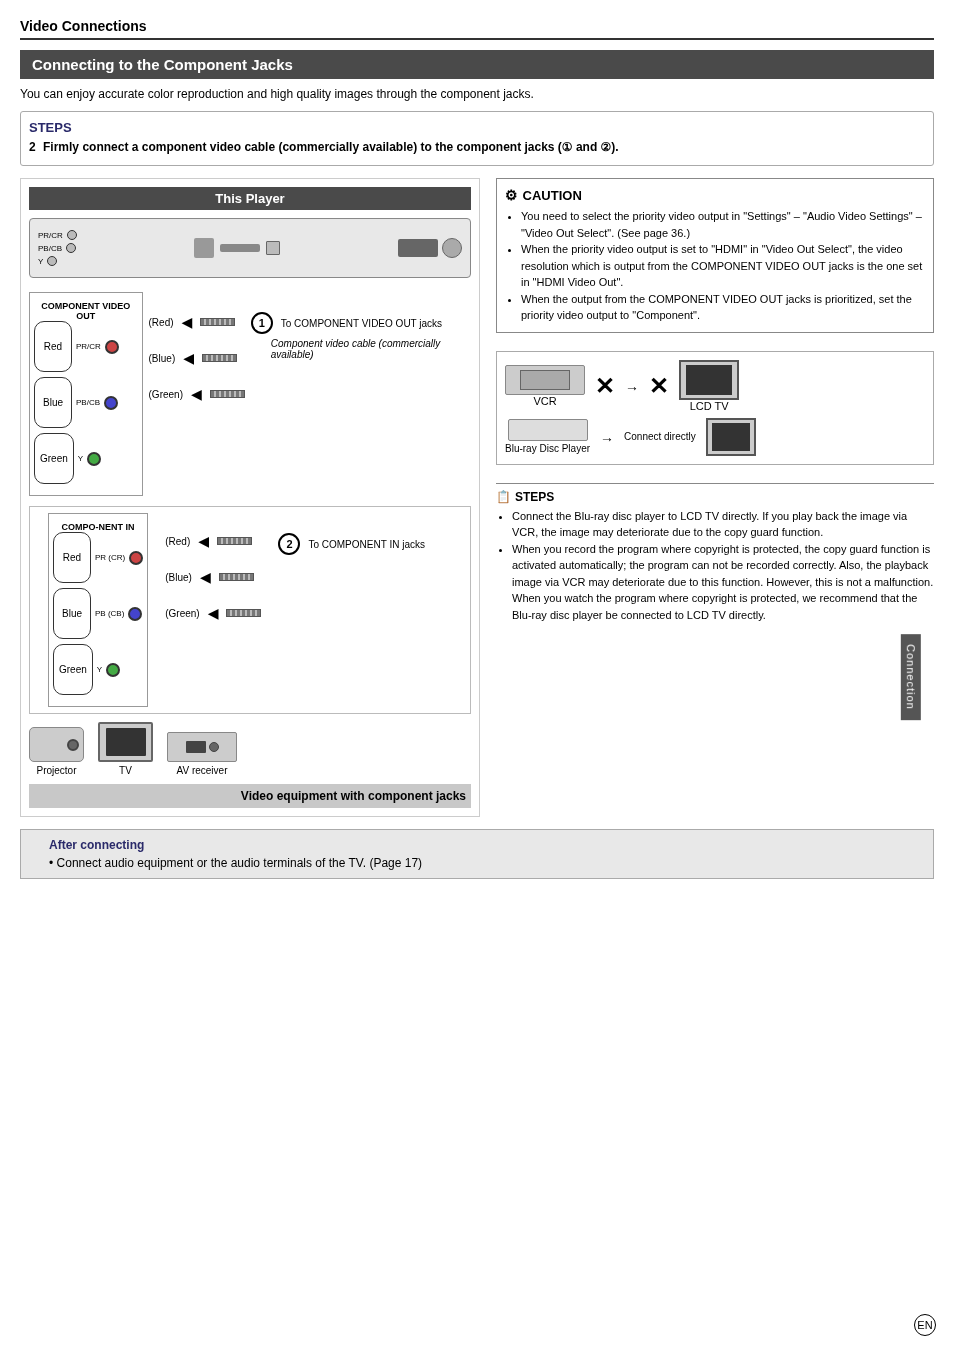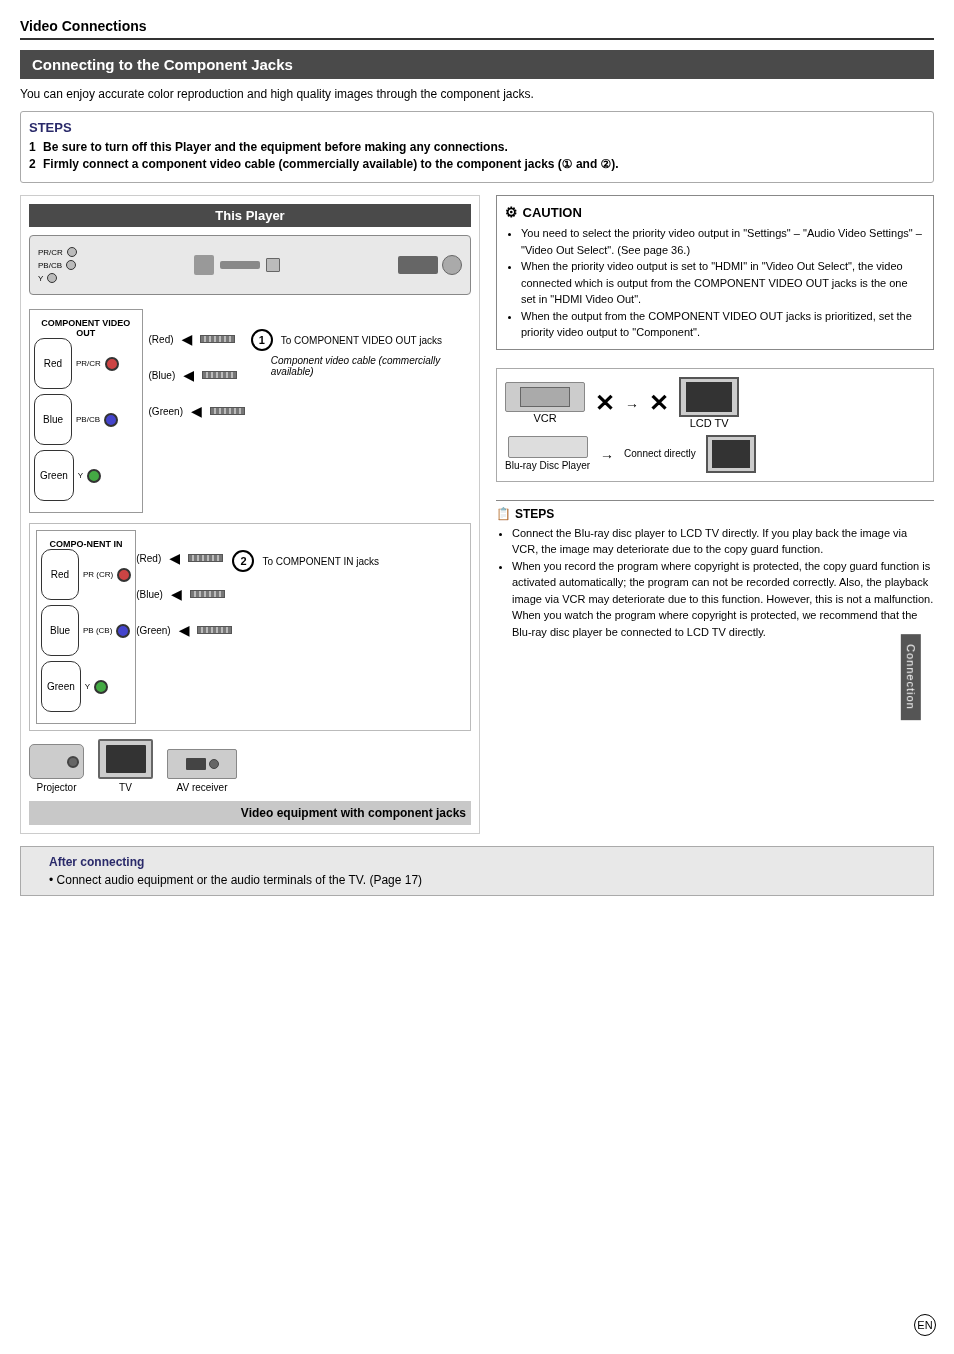--- a/index.html
+++ b/index.html
@@ -447,24 +447,20 @@
 <div class="page-title">Video Connections</div>
 
 <div class="section-header">Connecting to the Component Jacks</div>
 
 <div class="section-intro">You can enjoy accurate color reproduction and high quality images through the component jacks.</div>
 
 <div class="steps-box">
   <div class="steps-title">STEPS</div>
   <ul class="steps-list">
     <li>
-      <span class="step-num">1</span>
-      <strong>Be sure to turn off this Player and the equipment before making any connections.</strong>
-    </li>
-    <li>
       <span class="step-num">2</span>
       <strong>Firmly connect a component video cable (commercially available) to the component jacks (① and ②).</strong>
     </li>
   </ul>
 </div>
 
 <div class="diagram-area">
 
   <div class="diagram-left">
 
@@ -544,21 +540,21 @@
       <div style="display:flex; flex-direction:column; align-items:flex-start; padding-top:20px; gap:4px;">
         <div style="display:flex; align-items:center; gap:4px;">
           <span class="step-circle">1</span>
           <span style="font-size:10px;">To COMPONENT VIDEO OUT jacks</span>
         </div>
         <div style="font-size:10px; margin-left:20px; font-style:italic;">Component video cable (commercially available)</div>
       </div>
     </div>
 
     <div class="input-jacks-section">
-      <div style="display:flex; align-items:flex-start; gap:0;">
+      <div style="display:flex; align-items:flex-start; gap:17px;margin-left:12px;">
 
         <div style="border:1px solid #999; padding:6px 4px; min-width:100px;">
           <div class="component-out-text">COMPO-NENT IN</div>
 
           <div class="jack-row">
             <span class="jack-label-outer">Red</span>
             <span style="font-size:8px;">PR (CR)</span>
             <span class="jack-circle" style="background:#cc4444;"></span>
           </div>
 
@@ -630,21 +626,21 @@
 
   <div class="diagram-right">
 
     <div class="caution-box">
       <div class="caution-title">
         <span class="caution-icon">⚙</span>
         <span>CAUTION</span>
       </div>
       <ul class="caution-list">
         <li>You need to select the priority video output in "Settings" – "Audio Video Settings" – "Video Out Select". (See page 36.)</li>
-        <li>When the priority video output is set to "HDMI" in "Video Out Select", the video connected which is output from the COMPONENT VIDEO OUT jacks is the one set in "HDMI Video Out".</li>
+        <li>When the priority video output is set to "HDMI" in "Video Out Select", the video resolution which is output from the COMPONENT VIDEO OUT jacks is the one set in "HDMI Video Out".</li>
         <li>When the output from the COMPONENT VIDEO OUT jacks is prioritized, set the priority video output to "Component".</li>
       </ul>
     </div>
 
     <div class="vcr-bd-area">
 
       <div class="vcr-row">
         <div style="display:flex; flex-direction:column; align-items:center;">
           <div class="vcr-device">
             <div style="width:50px;height:20px;background:#aaa;border:1px solid #666;display:flex;align-items:center;justify-content:center;"></div>

